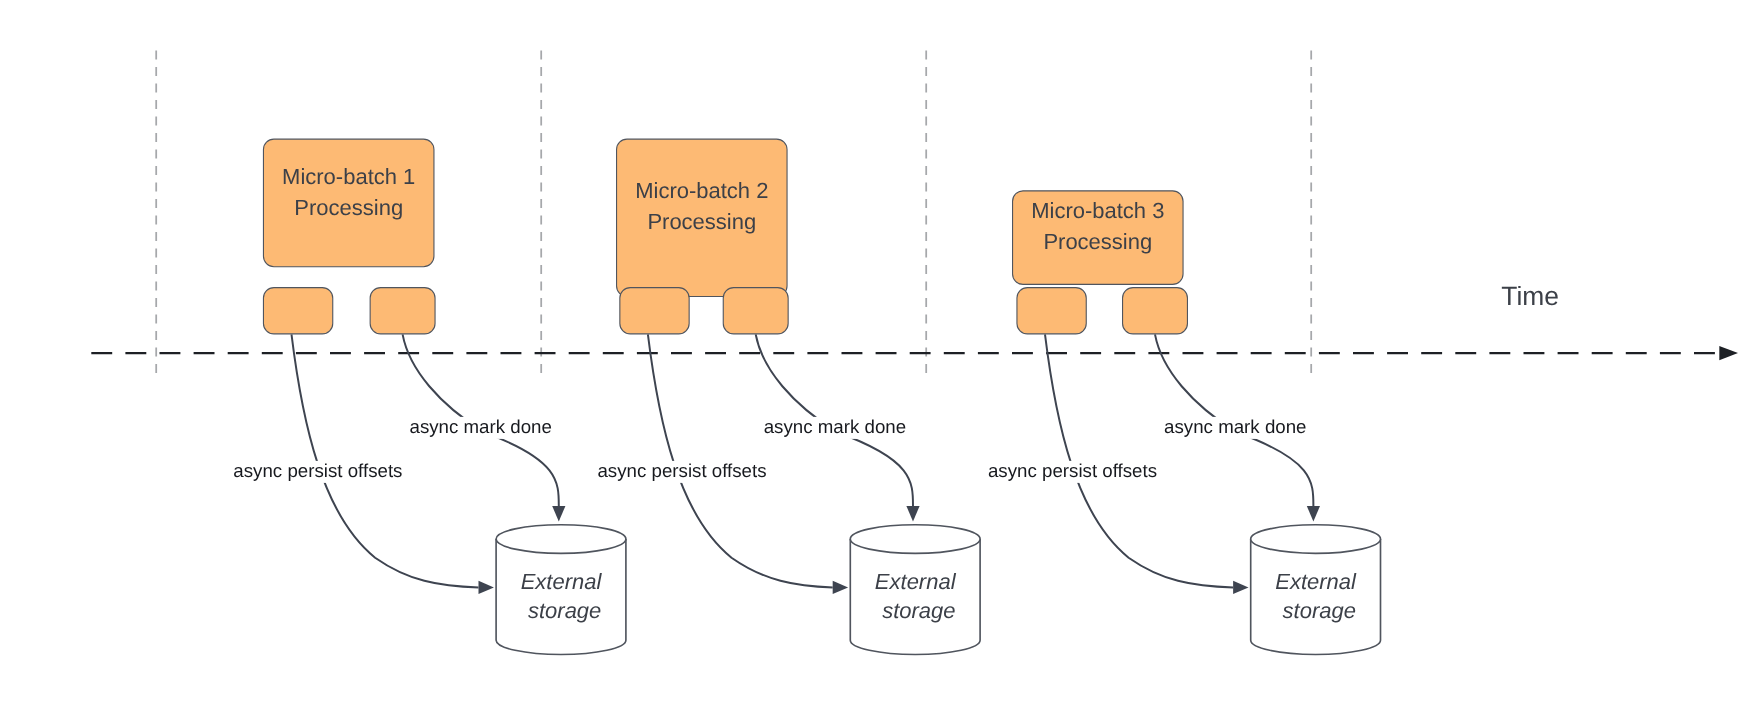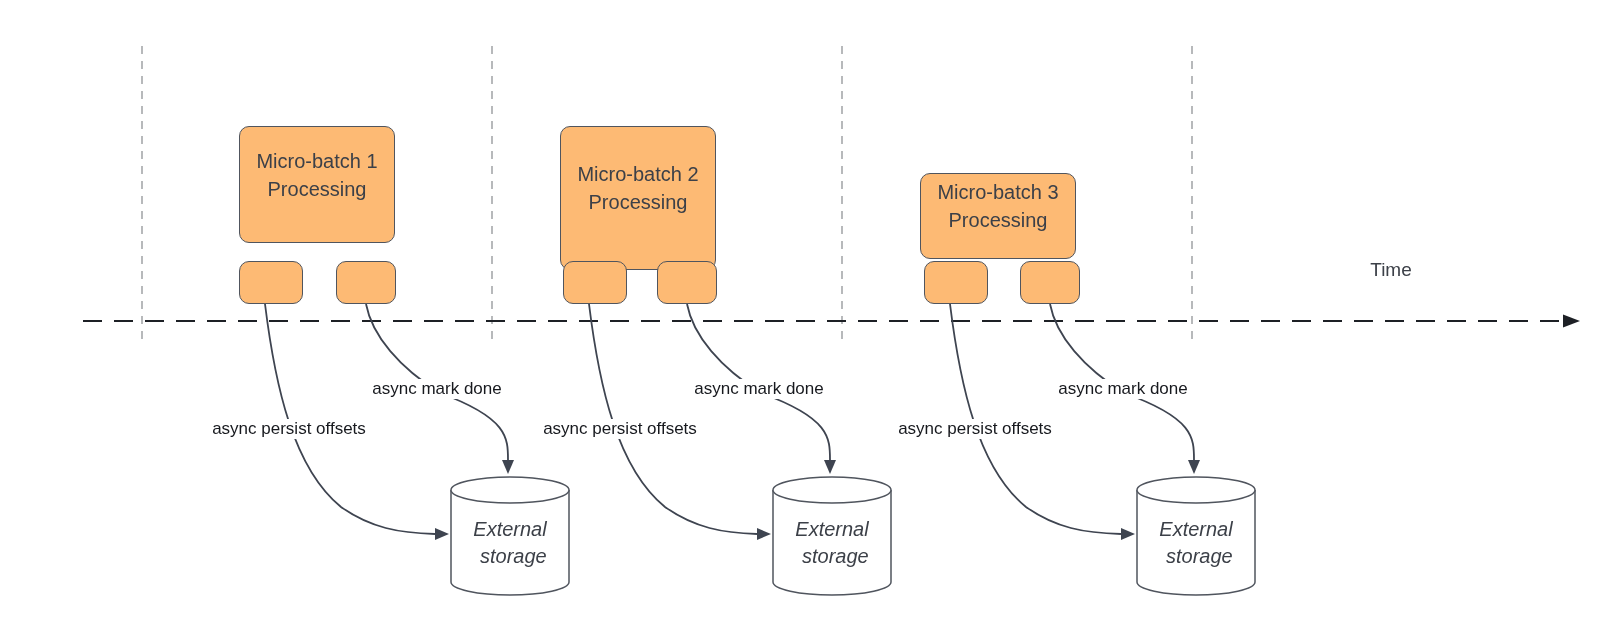--- a/index.html
+++ b/index.html
@@ -40,21 +40,21 @@
     transform:translate(-50%,-50%);
     font-size:20px;line-height:27px;
     color:var(--shape-text,#3c4048);
     text-align:right;
     white-space:pre-line;
     font-style:italic;
   }
   .time-label{
     position:absolute;
     transform:translate(-50%,-50%);
-    font-size:19px;
+    font-size:24px;
     color:var(--shape-text,#3c4048);
     white-space:nowrap;
   }
 </style>
 </head>
 <body>
 
 <div class="canvas" id="canvas" style="--bg: #ffffff; --shape-border: #50555e; --shape-text: #3c4048; --edge-label: #17191e;">
   <svg id="edges-svg" width="1600" height="642" viewBox="0 0 1600 642">
       <line x1="142" y1="46" x2="142" y2="339" stroke="#a6a8ab" stroke-width="1.6" stroke-dasharray="8 7"></line>

